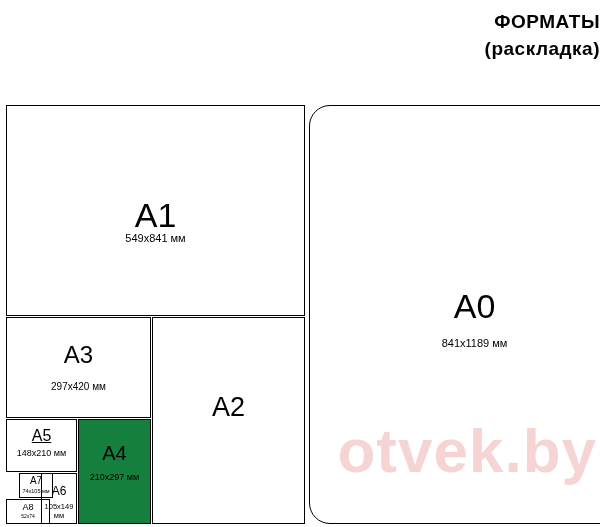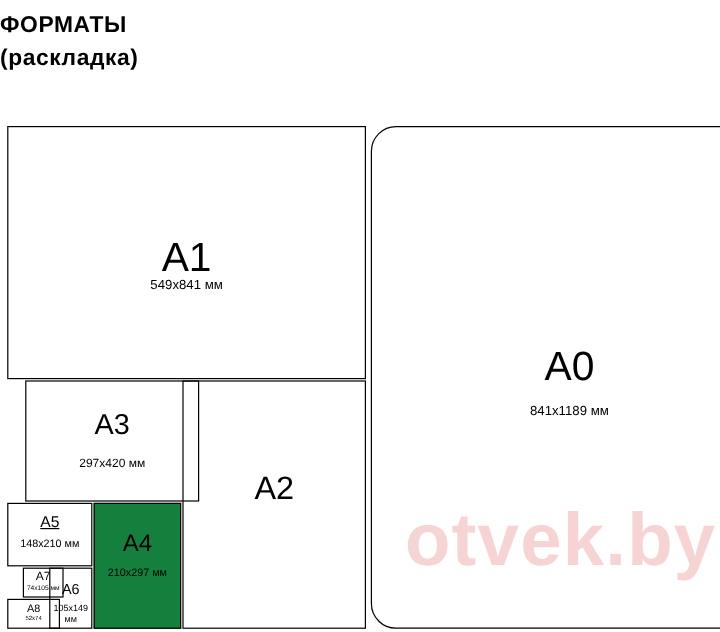--- a/index.html
+++ b/index.html
@@ -9,21 +9,21 @@
   }
   body {
     width: 600px;
     height: 527px;
     font-family: "Liberation Sans", sans-serif;
     color: #000000;
     position: relative;
     overflow: hidden;
   }
   .title-block {
-    text-align: left;
+    text-align: right;
     padding-top: 8px;
   }
   .title-line {
     font-size: 19px;
     font-weight: bold;
     letter-spacing: 0.5px;
     line-height: 27px;
   }
   .diagram {
     position: absolute;
@@ -82,32 +82,32 @@
   #a1 { left: 3px; top: 3px; width: 299px; height: 211px; }
   #a1 .name { font-size: 34px; top: 76px; margin-top: 16px; }
   #a1 .dims { font-size: 11px; top: 126px; }
 
   
   #a2 { left: 149px; top: 215px; width: 153px; height: 207px; }
   #a2 .name { font-size: 27px; top: 76px; }
   #a2 .dims { font-size: 10px; top: 117px; }
 
   
-  #a3 { left: 18px; top: 215px; width: 145px; height: 101px; text-decoration: underline; }
+  #a3 { left: 3px; top: 215px; width: 145px; height: 101px; text-decoration: underline; }
   #a3 .name { font-size: 24px; top: 25px; }
   #a3 .dims { font-size: 10px; top: 63px; }
 
   
   #a4 { left: 75px; top: 317px; width: 73px; height: 105px; background: #15803d; }
   #a4 .name { font-size: 20px; top: 23px; }
   #a4 .dims { font-size: 9px; top: 52px; }
 
   
   #a5 { left: 3px; top: 317px; width: 71px; height: 53px; }
-  #a5 .name { font-size: 13px; top: 8px; text-decoration: underline; }
+  #a5 .name { font-size: 16px; top: 8px; text-decoration: underline; }
   #a5 .dims { font-size: 9px; top: 28px; }
 
   
   #a6 { left: 38px; top: 371px; width: 36px; height: 51px; }
   #a6 .name { font-size: 12px; top: 11px; }
   #a6 .dims { font-size: 7.5px; top: 29px; }
 
   
   #a7 { left: 16px; top: 371px; width: 34px; height: 25px; }
   #a7 .name { font-size: 10px; top: 2px; }

